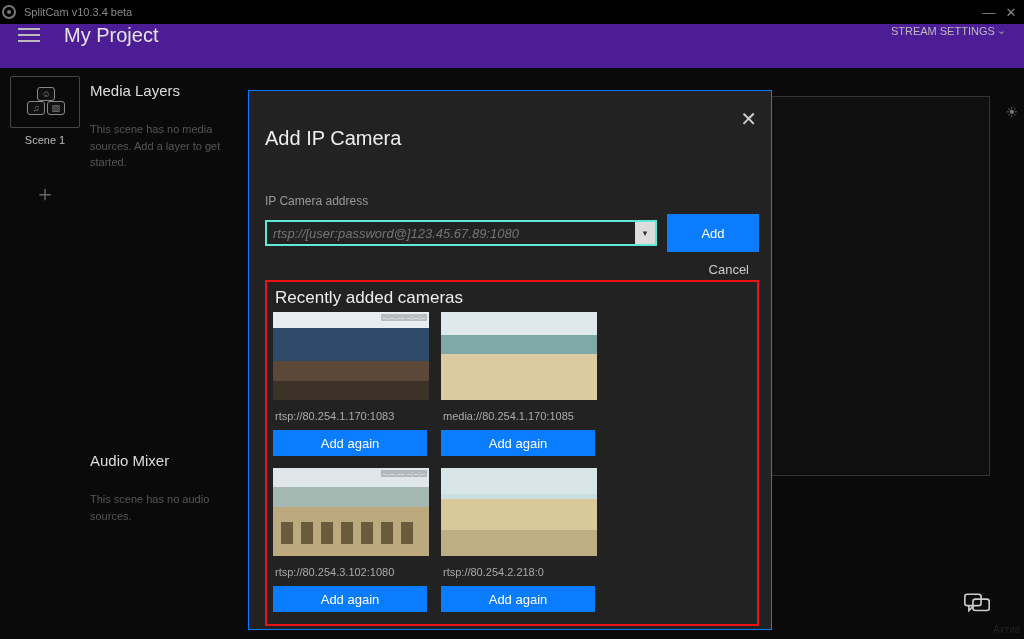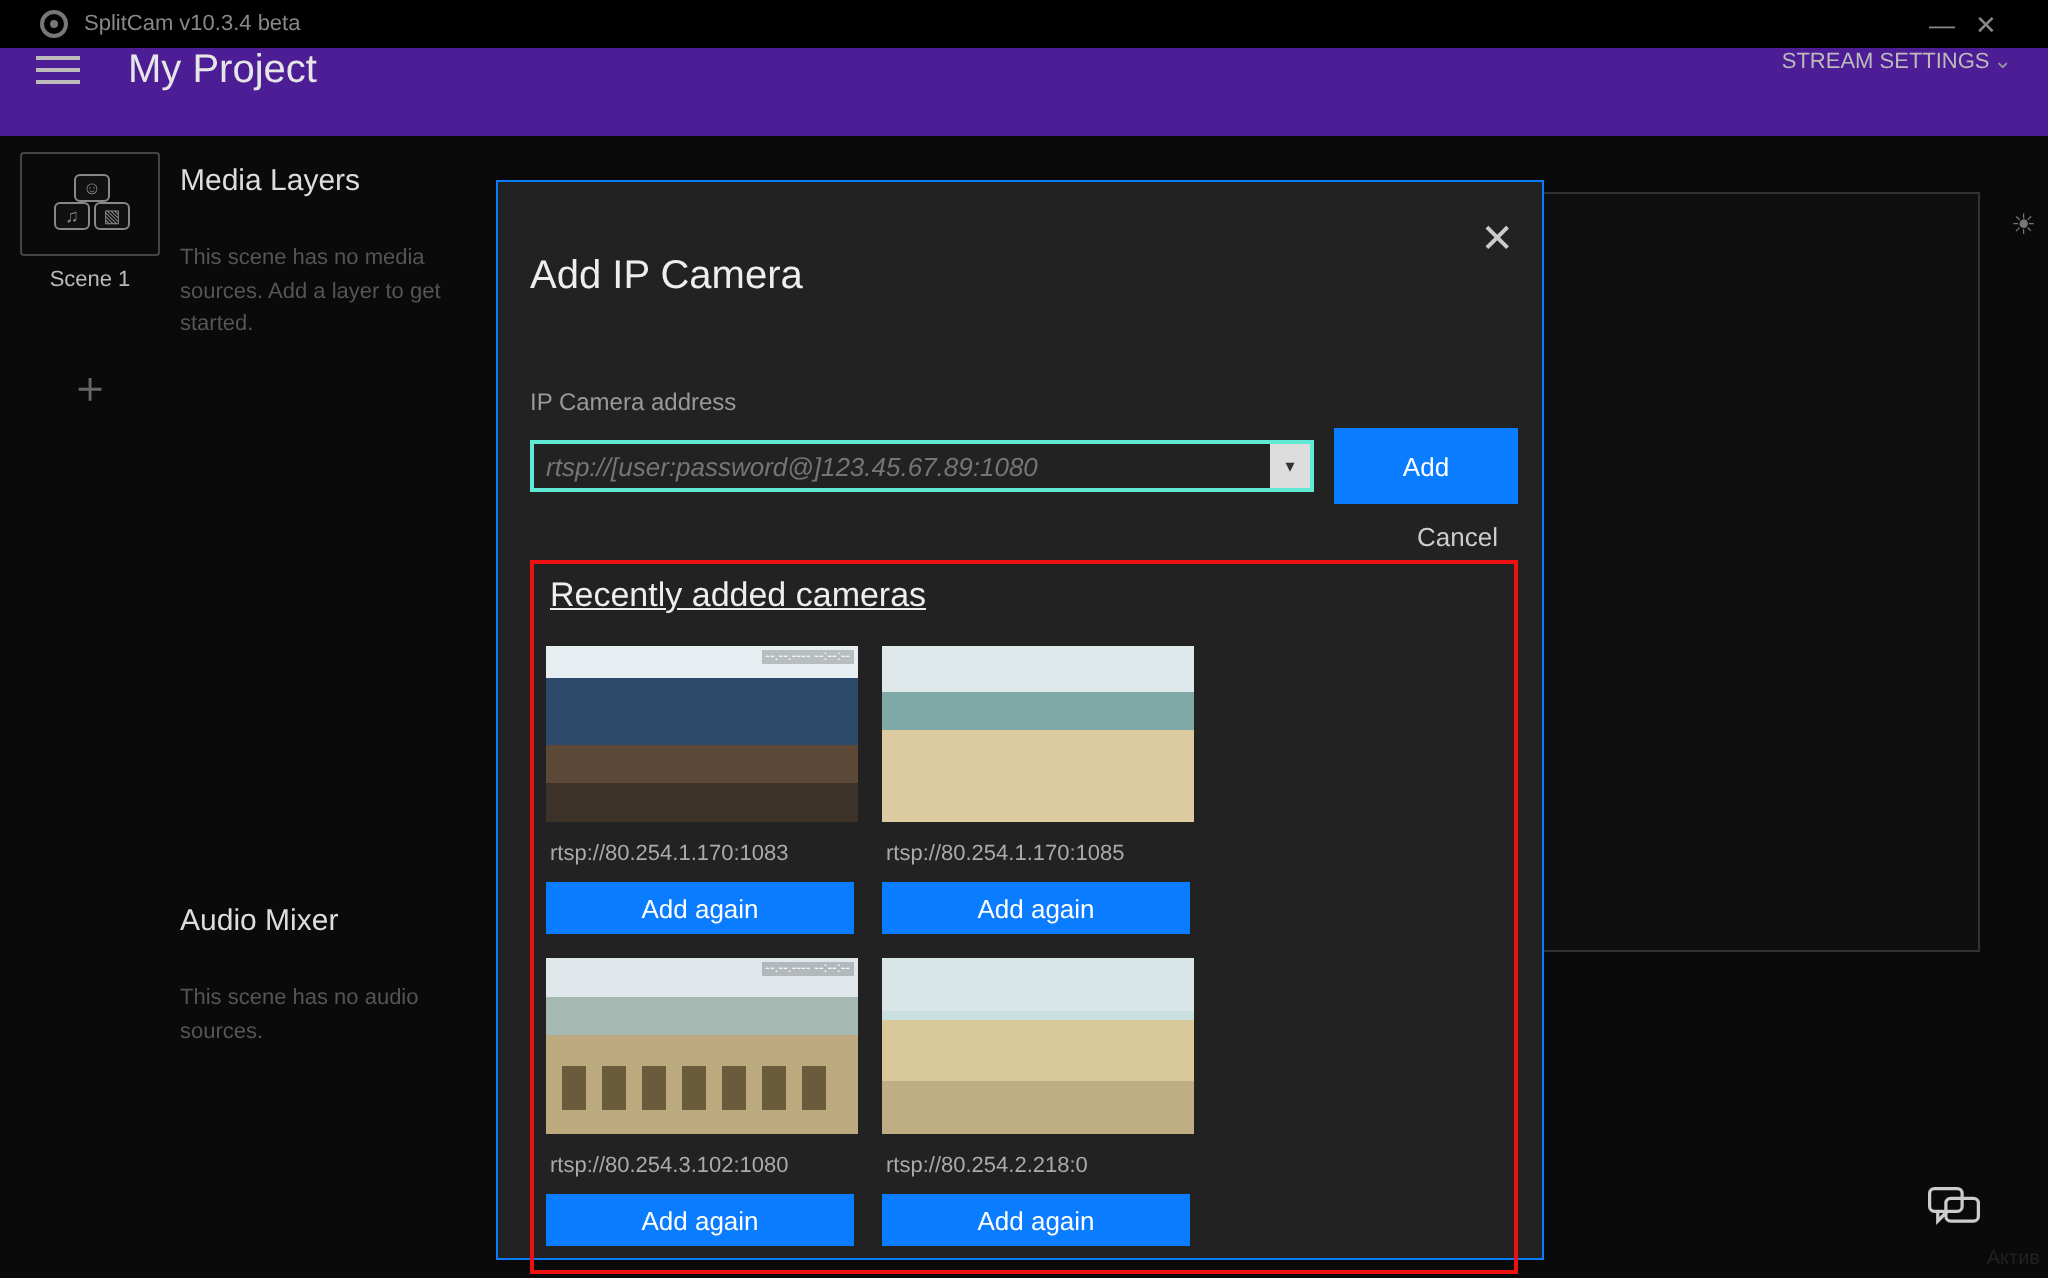--- a/index.html
+++ b/index.html
@@ -6,21 +6,21 @@
   html, body {
     width: 1024px; height: 639px; overflow: hidden;
     font-family: "Segoe UI", Arial, sans-serif;
     background: #000;
     color: #cfcfcf;
     user-select: none;
   }
   
   .titlebar {
     height: 24px; display: flex; align-items: center;
-    padding: 0 20px; background: #000; color: #888;
+    padding: 0 2px; background: #000; color: #888;
     font-size: 11px;
   }
   .titlebar .app-logo {
     width: 14px; height: 14px; border-radius: 50%;
     border: 2px solid #777; margin-right: 8px; position: relative;
   }
   .titlebar .app-logo::after{
     content:""; position:absolute; inset:3px; border-radius:50%; background:#777;
   }
   .titlebar .spacer { flex: 1; }
@@ -114,21 +114,21 @@
     background:#0a7cff; color:#fff; border:none; height:38px; font-size:13px;
     cursor:pointer;
   }
   .btn-add-main { width:92px; }
   .cancel-row { text-align:right; padding:8px 10px 4px 0; }
   .cancel-btn { background:transparent; border:none; color:#ccc; font-size:13px;}
   
   .recent-box {
     border:2px solid #e11; padding:4px 6px 12px 6px; margin-top:-2px;
   }
-  .recent-title { font-size:17px; color:#eee; margin:2px 0 15px 2px; font-weight:400;text-decoration:underline;}
+  .recent-title { font-size:17px; color:#eee; margin:2px 0 4px 2px; font-weight:400;}
   .cam-grid { display:flex; flex-wrap:wrap; gap:12px; }
   .cam-card { width:156px; }
   .cam-thumb { width:156px; height:88px; background:#555; position:relative; overflow:hidden;}
   .cam-addr { font-size:11px; color:#aaa; margin:10px 0 8px 2px; white-space:nowrap; overflow:hidden;}
   .cam-btn { width:154px; height:26px; }
   
   .sky { position:absolute; inset:0; background:linear-gradient(#d8e6e8 0 30%, #c9dfe2 30% 35%, #d8c89a 35% 70%, #bfae84 70% 100%);}
   .sea { position:absolute; inset:0; background:linear-gradient(#dfe9eb 0 26%, #7fa9a6 26% 48%, #dccaa0 48% 100%);}
   .pier { position:absolute; inset:0; background:linear-gradient(#e6eef1 0 18%, #2d4a6a 18% 56%, #5b4836 56% 78%, #3d3228 78% 100%);}
   .umb { position:absolute; inset:0; background:linear-gradient(#dfe7ea 0 22%, #a6b8b2 22% 44%, #bda97e 44% 100%);}
@@ -232,21 +232,21 @@
               <div class="overlay-ts">--.--.---- --:--:--</div>
             </div>
           <div class="cam-addr">rtsp://80.254.1.170:1083</div>
           <button class="btn-blue cam-btn">Add again</button>
         </div>
 
         <div class="cam-card">
           <div class="cam-thumb">
               <div class="sea"></div>
             </div>
-          <div class="cam-addr">rtsp://80.254.1.170:1085</div>
+          <div class="cam-addr">media://80.254.1.170:1085</div>
           <button class="btn-blue cam-btn">Add again</button>
         </div>
 
         <div class="cam-card">
           <div class="cam-thumb">
               <div class="umb"></div>
               <div class="overlay-ts">--.--.---- --:--:--</div>
             </div>
           <div class="cam-addr">rtsp://80.254.3.102:1080</div>
           <button class="btn-blue cam-btn">Add again</button>

